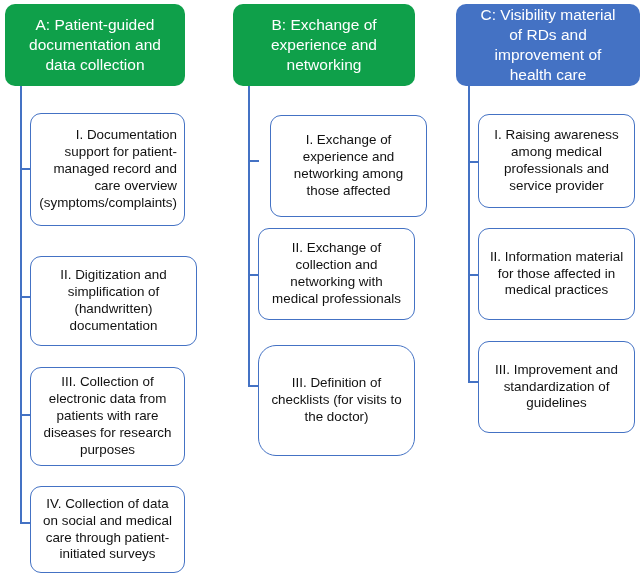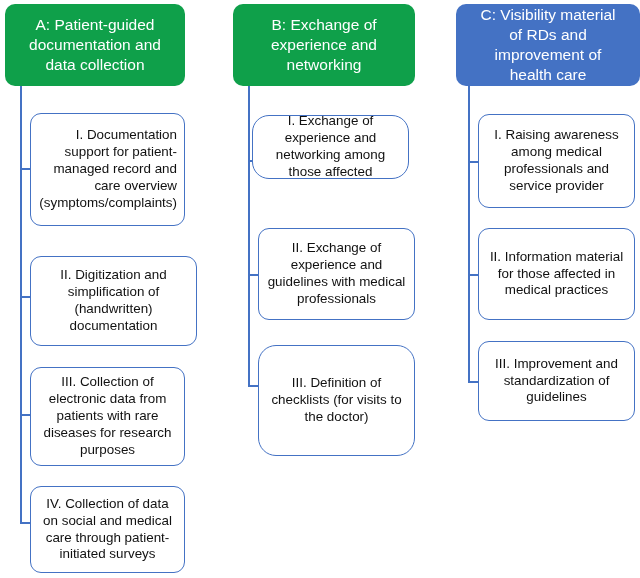--- a/index.html
+++ b/index.html
@@ -106,37 +106,37 @@
   <div class="column col-b">
 
     <div class="header-box" style="background:#0FA04A;">B: Exchange of experience and networking</div>
 
     <div class="spine" style="left:20px; top:86px; height:300px;"></div>
 
     <div class="stub" style="left:20px; top:160px; width:11px;"></div>
     <div class="stub" style="left:20px; top:274px; width:11px;"></div>
     <div class="stub" style="left:20px; top:385px; width:11px;"></div>
 
-    <div class="item-box" style="left:24px; top:115px; width:157px; height:64px;border-radius:17px;">I. Exchange of experience and networking among those affected</div>
+    <div class="item-box" style="left:42px; top:115px; width:157px; height:102px;">I. Exchange of experience and networking among those affected</div>
 
-    <div class="item-box" style="left:30px; top:228px; width:157px; height:92px;">II. Exchange of experience and guidelines with medical professionals</div>
+    <div class="item-box" style="left:30px; top:228px; width:157px; height:92px;">II. Exchange of collection and networking with medical professionals</div>
 
     <div class="item-box" style="left:30px; top:345px; width:157px; height:111px;border-radius:18px;">III. Definition of checklists (for visits to the doctor)</div>
   </div>
 
   <div class="column col-c">
 
     <div class="header-box" style="background:#4472C4;">C: Visibility material of RDs and improvement of health care</div>
 
     <div class="spine" style="left:20px; top:86px; height:296px;"></div>
 
     <div class="stub" style="left:20px; top:161px; width:11px;"></div>
     <div class="stub" style="left:20px; top:274px; width:11px;"></div>
     <div class="stub" style="left:20px; top:381px; width:11px;"></div>
 
     <div class="item-box" style="left:30px; top:114px; width:157px; height:94px;">I. Raising awareness among medical professionals and service provider</div>
 
     <div class="item-box" style="left:30px; top:228px; width:157px; height:92px;">II. Information material for those affected in medical practices</div>
 
-    <div class="item-box" style="left:30px; top:341px; width:157px; height:80px;">III. Improvement and standardization of guidelines</div>
+    <div class="item-box" style="left:30px; top:341px; width:157px; height:92px;">III. Improvement and standardization of guidelines</div>
   </div>
 
 </div>
 
 </body></html>

